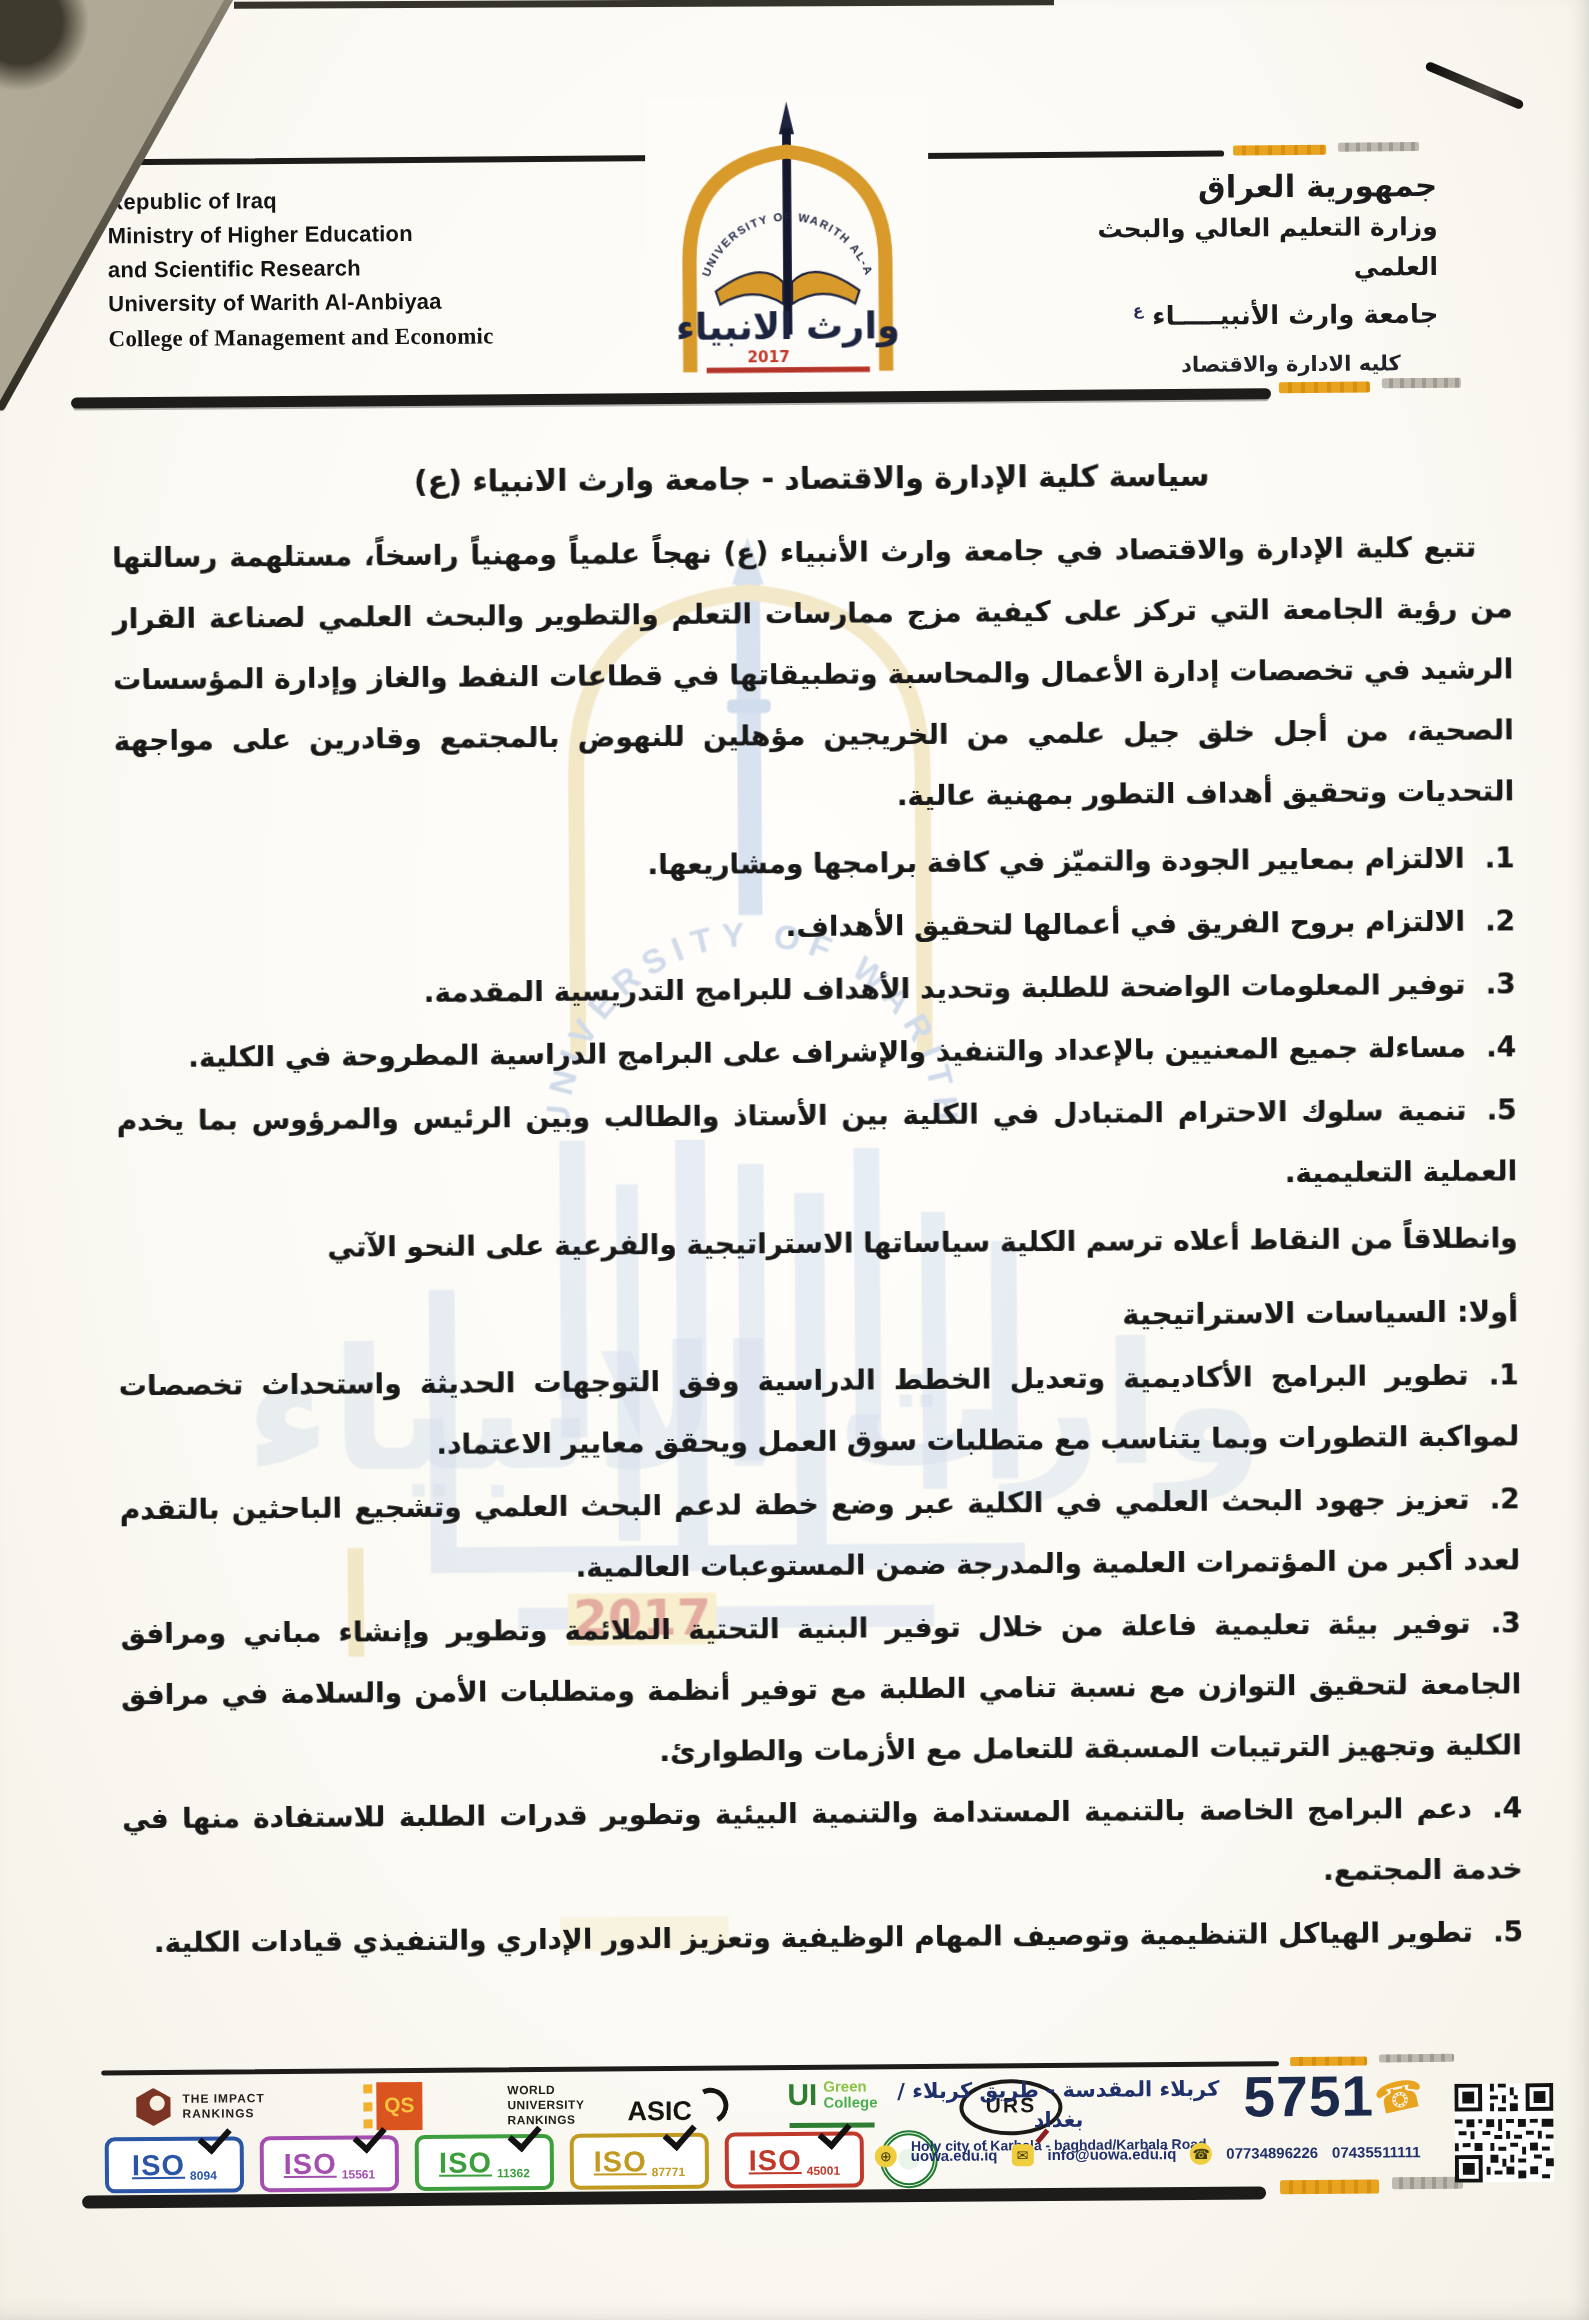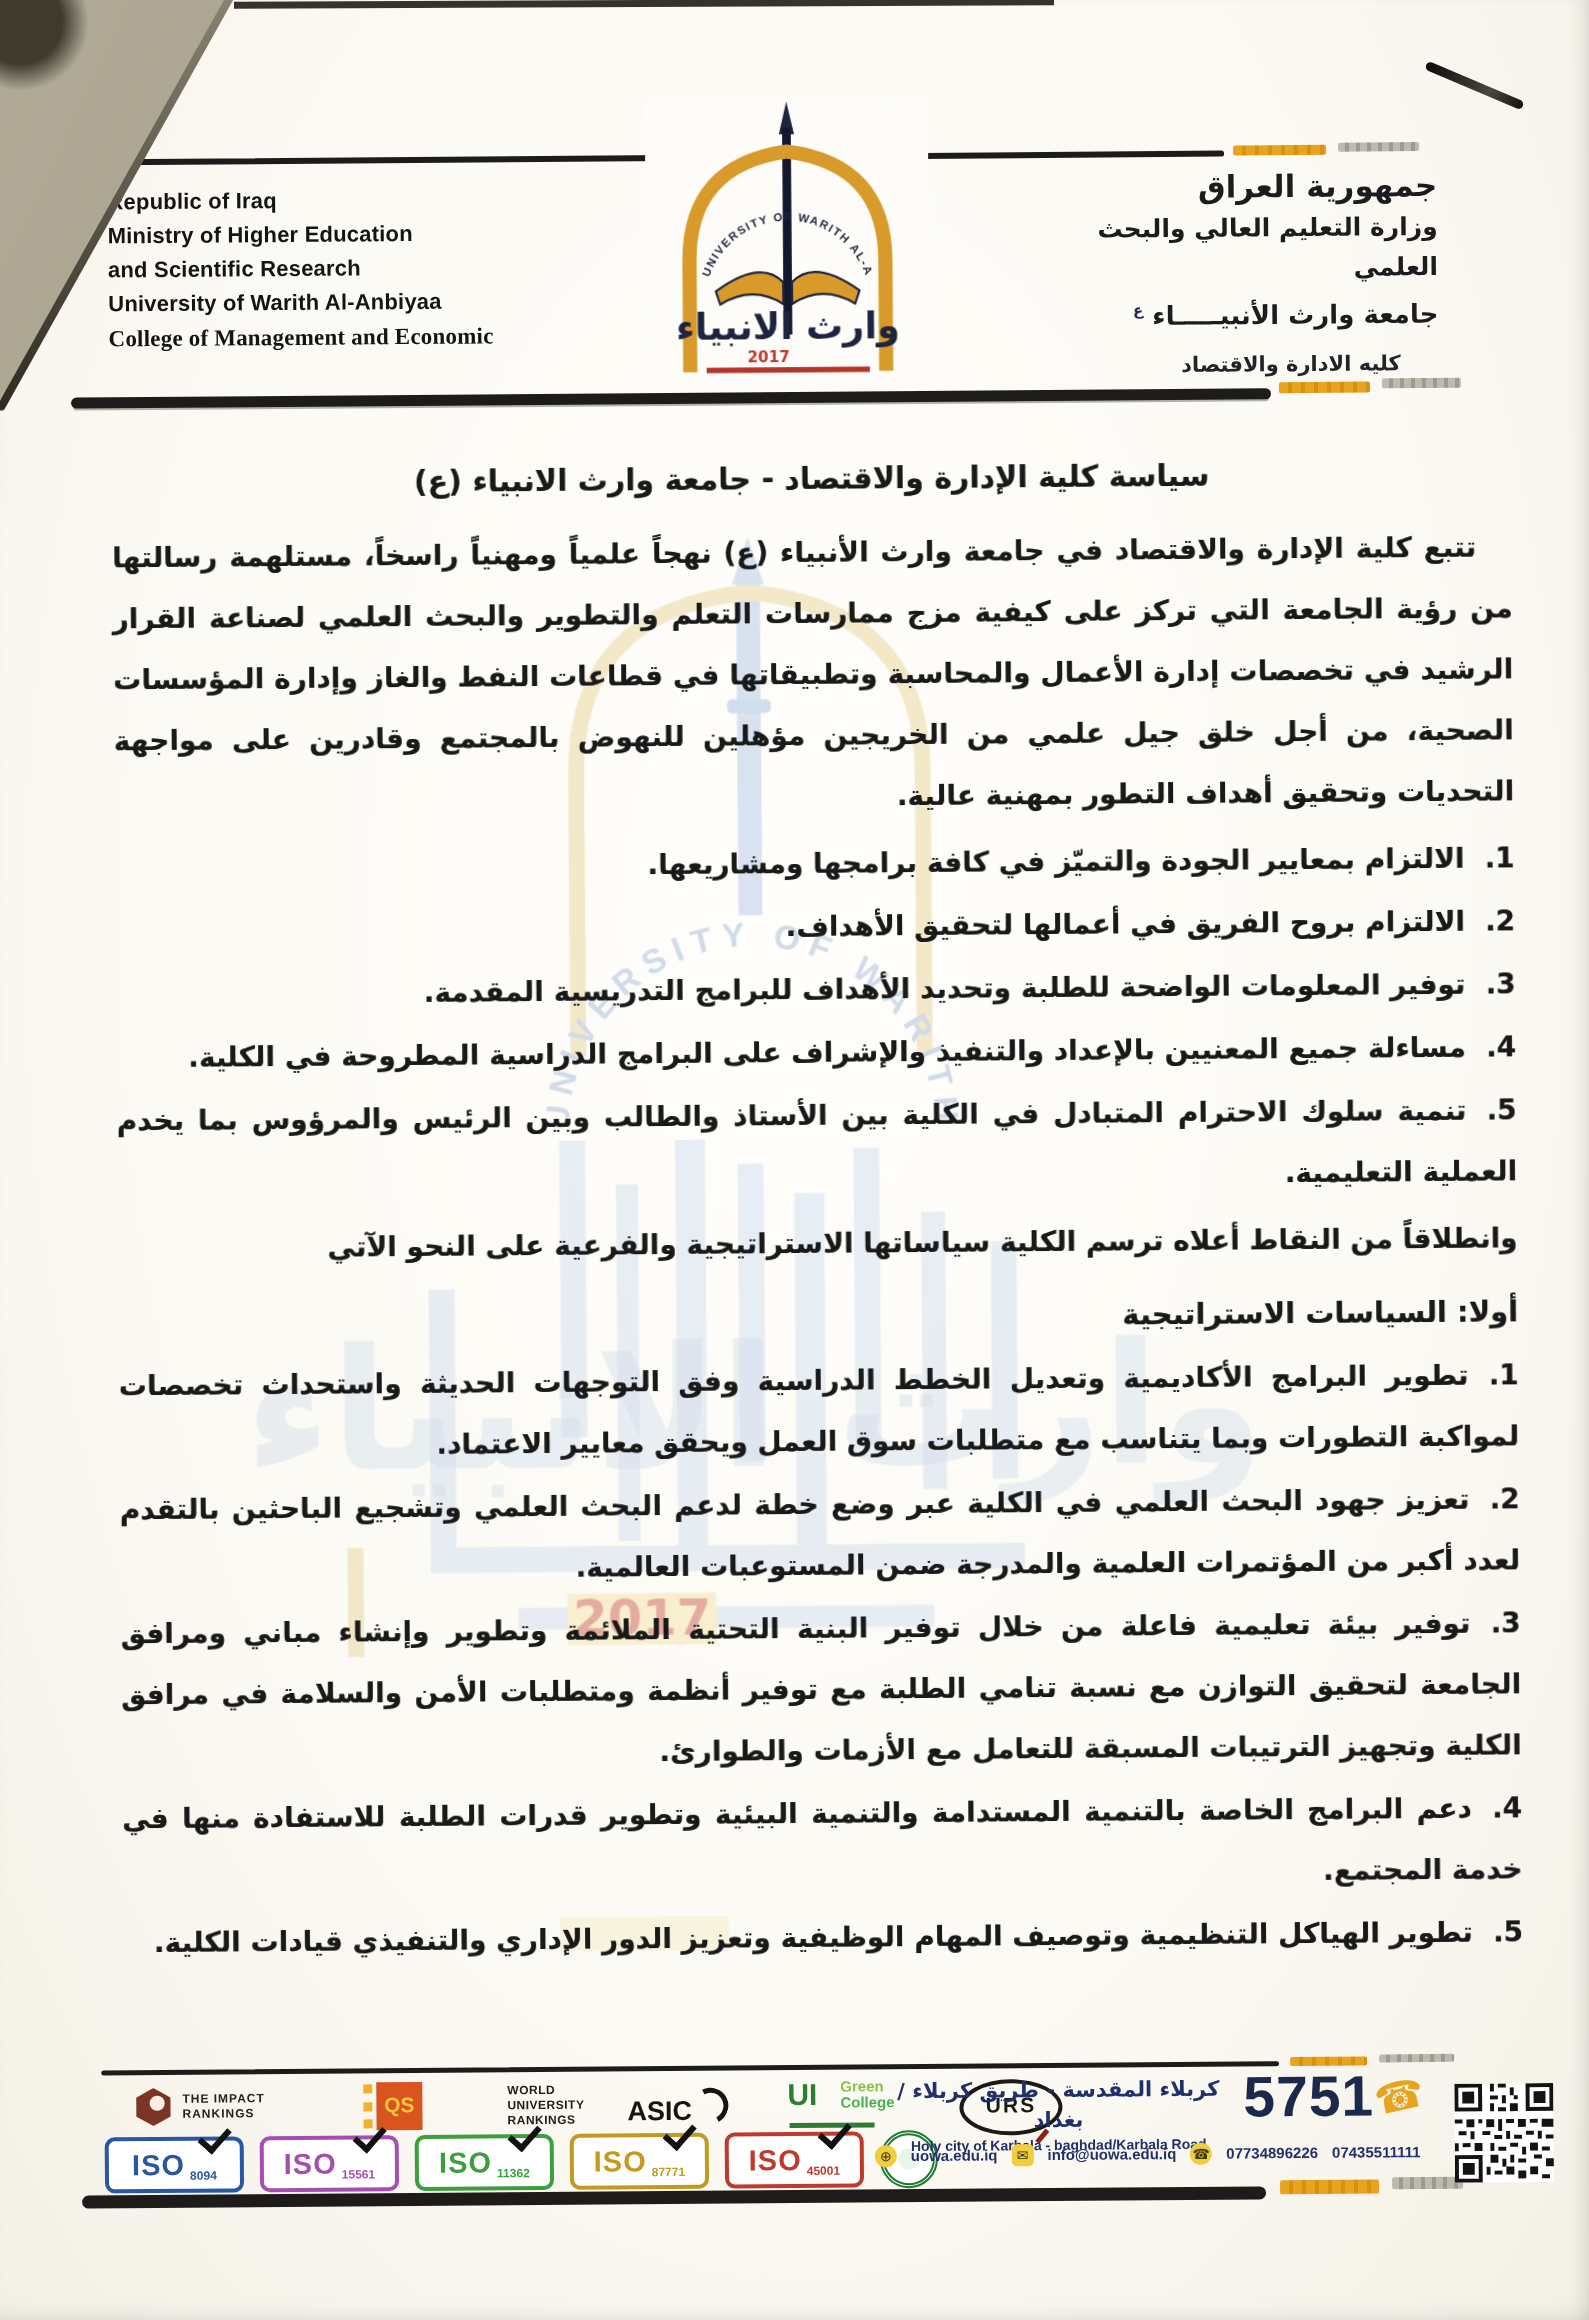--- a/index.html
+++ b/index.html
@@ -73,30 +73,30 @@
   .impact .txt{font:700 12px/15px "Liberation Sans",sans-serif;color:#26211c;letter-spacing:1px;}
   .qs{left:356px;top:2079px;display:flex;gap:4px;align-items:stretch;}
   .qs .dots{display:flex;flex-direction:column;justify-content:space-between;padding:2px 0;}
   .qs .dots i{width:9px;height:9px;background:#f2b02c;display:block;}
   .qs .sq{width:46px;height:48px;background:#d9541f;color:#f5c33d;font:700 21px/46px "Liberation Sans",sans-serif;text-align:center;}
   .wur{left:500px;top:2081px;font:700 12px/15px "Liberation Sans",sans-serif;color:#201d19;letter-spacing:0.5px;}
   .asic{left:620px;top:2087px;font:700 27px/30px "Liberation Sans",sans-serif;color:#17150f;}
   .asic .arc{display:inline-block;width:26px;height:26px;border:5px solid #17150f;border-left-color:transparent;border-bottom-color:transparent;border-radius:50%;transform:rotate(18deg);vertical-align:-4px;margin-right:-14px;}
   .gm{left:780px;top:2079px;display:flex;gap:6px;align-items:center;}
   .gm .ui{font:700 30px/32px "Liberation Sans",sans-serif;color:#2e7d32;}
-  .gm .stack{font:700 15px/16px "Liberation Sans",sans-serif;color:#8bc34a;margin-left:17px;}
+  .gm .stack{font:700 15px/16px "Liberation Sans",sans-serif;color:#8bc34a;}
   .gm .stack .m{color:#4caf50;}
   .gm .bar{width:85px;height:5px;background:#2e7d32;position:absolute;left:2px;top:44px;}
   .urs{left:952px;top:2081px;width:95px;height:48px;border:4px solid #1c1a17;border-radius:50%;text-align:center;
     font:700 21px/44px "Liberation Sans",sans-serif;color:#1c1a17;letter-spacing:2px;position:absolute;}
   .urs::after{content:"";position:absolute;right:12px;bottom:-8px;width:16px;height:16px;border-right:5px solid #8c1f1f;transform:rotate(40deg);}
 
   .iso-row{left:97px;top:2131px;display:flex;gap:16px;align-items:center;}
   .iso{position:relative;width:131px;height:48px;border-radius:10px;background:#fff;display:flex;align-items:center;justify-content:center;gap:5px;}
-  .iso .lbl{font:700 29px/30px "Liberation Sans",sans-serif;letter-spacing:1px;}
+  .iso .lbl{font:700 29px/30px "Liberation Sans",sans-serif;letter-spacing:1px;text-decoration:underline;}
   .iso .num{font:700 12px/12px "Liberation Sans",sans-serif;align-self:flex-end;margin-bottom:7px;}
   .iso .check{position:absolute;top:-13px;right:10px;width:24px;height:13px;border-left:6px solid #121212;border-bottom:6px solid #121212;transform:rotate(-48deg);}
   .iso1{border:4px solid #2a56a5;color:#2a56a5;}
   .iso2{border:4px solid #a44fb0;color:#a44fb0;}
   .iso3{border:4px solid #3d9e3d;color:#3d9e3d;}
   .iso4{border:4px solid #c19a1f;color:#c19a1f;}
   .iso5{border:4px solid #bf3a2b;color:#bf3a2b;}
   .wreath{width:48px;height:48px;border:5px double #1f7a2e;border-radius:50%;background:radial-gradient(circle,#eaf5ea 0 10px,#ffffff 11px);}
 
   .f-address{left:863px;top:2077px;width:376px;text-align:center;direction:rtl;}

